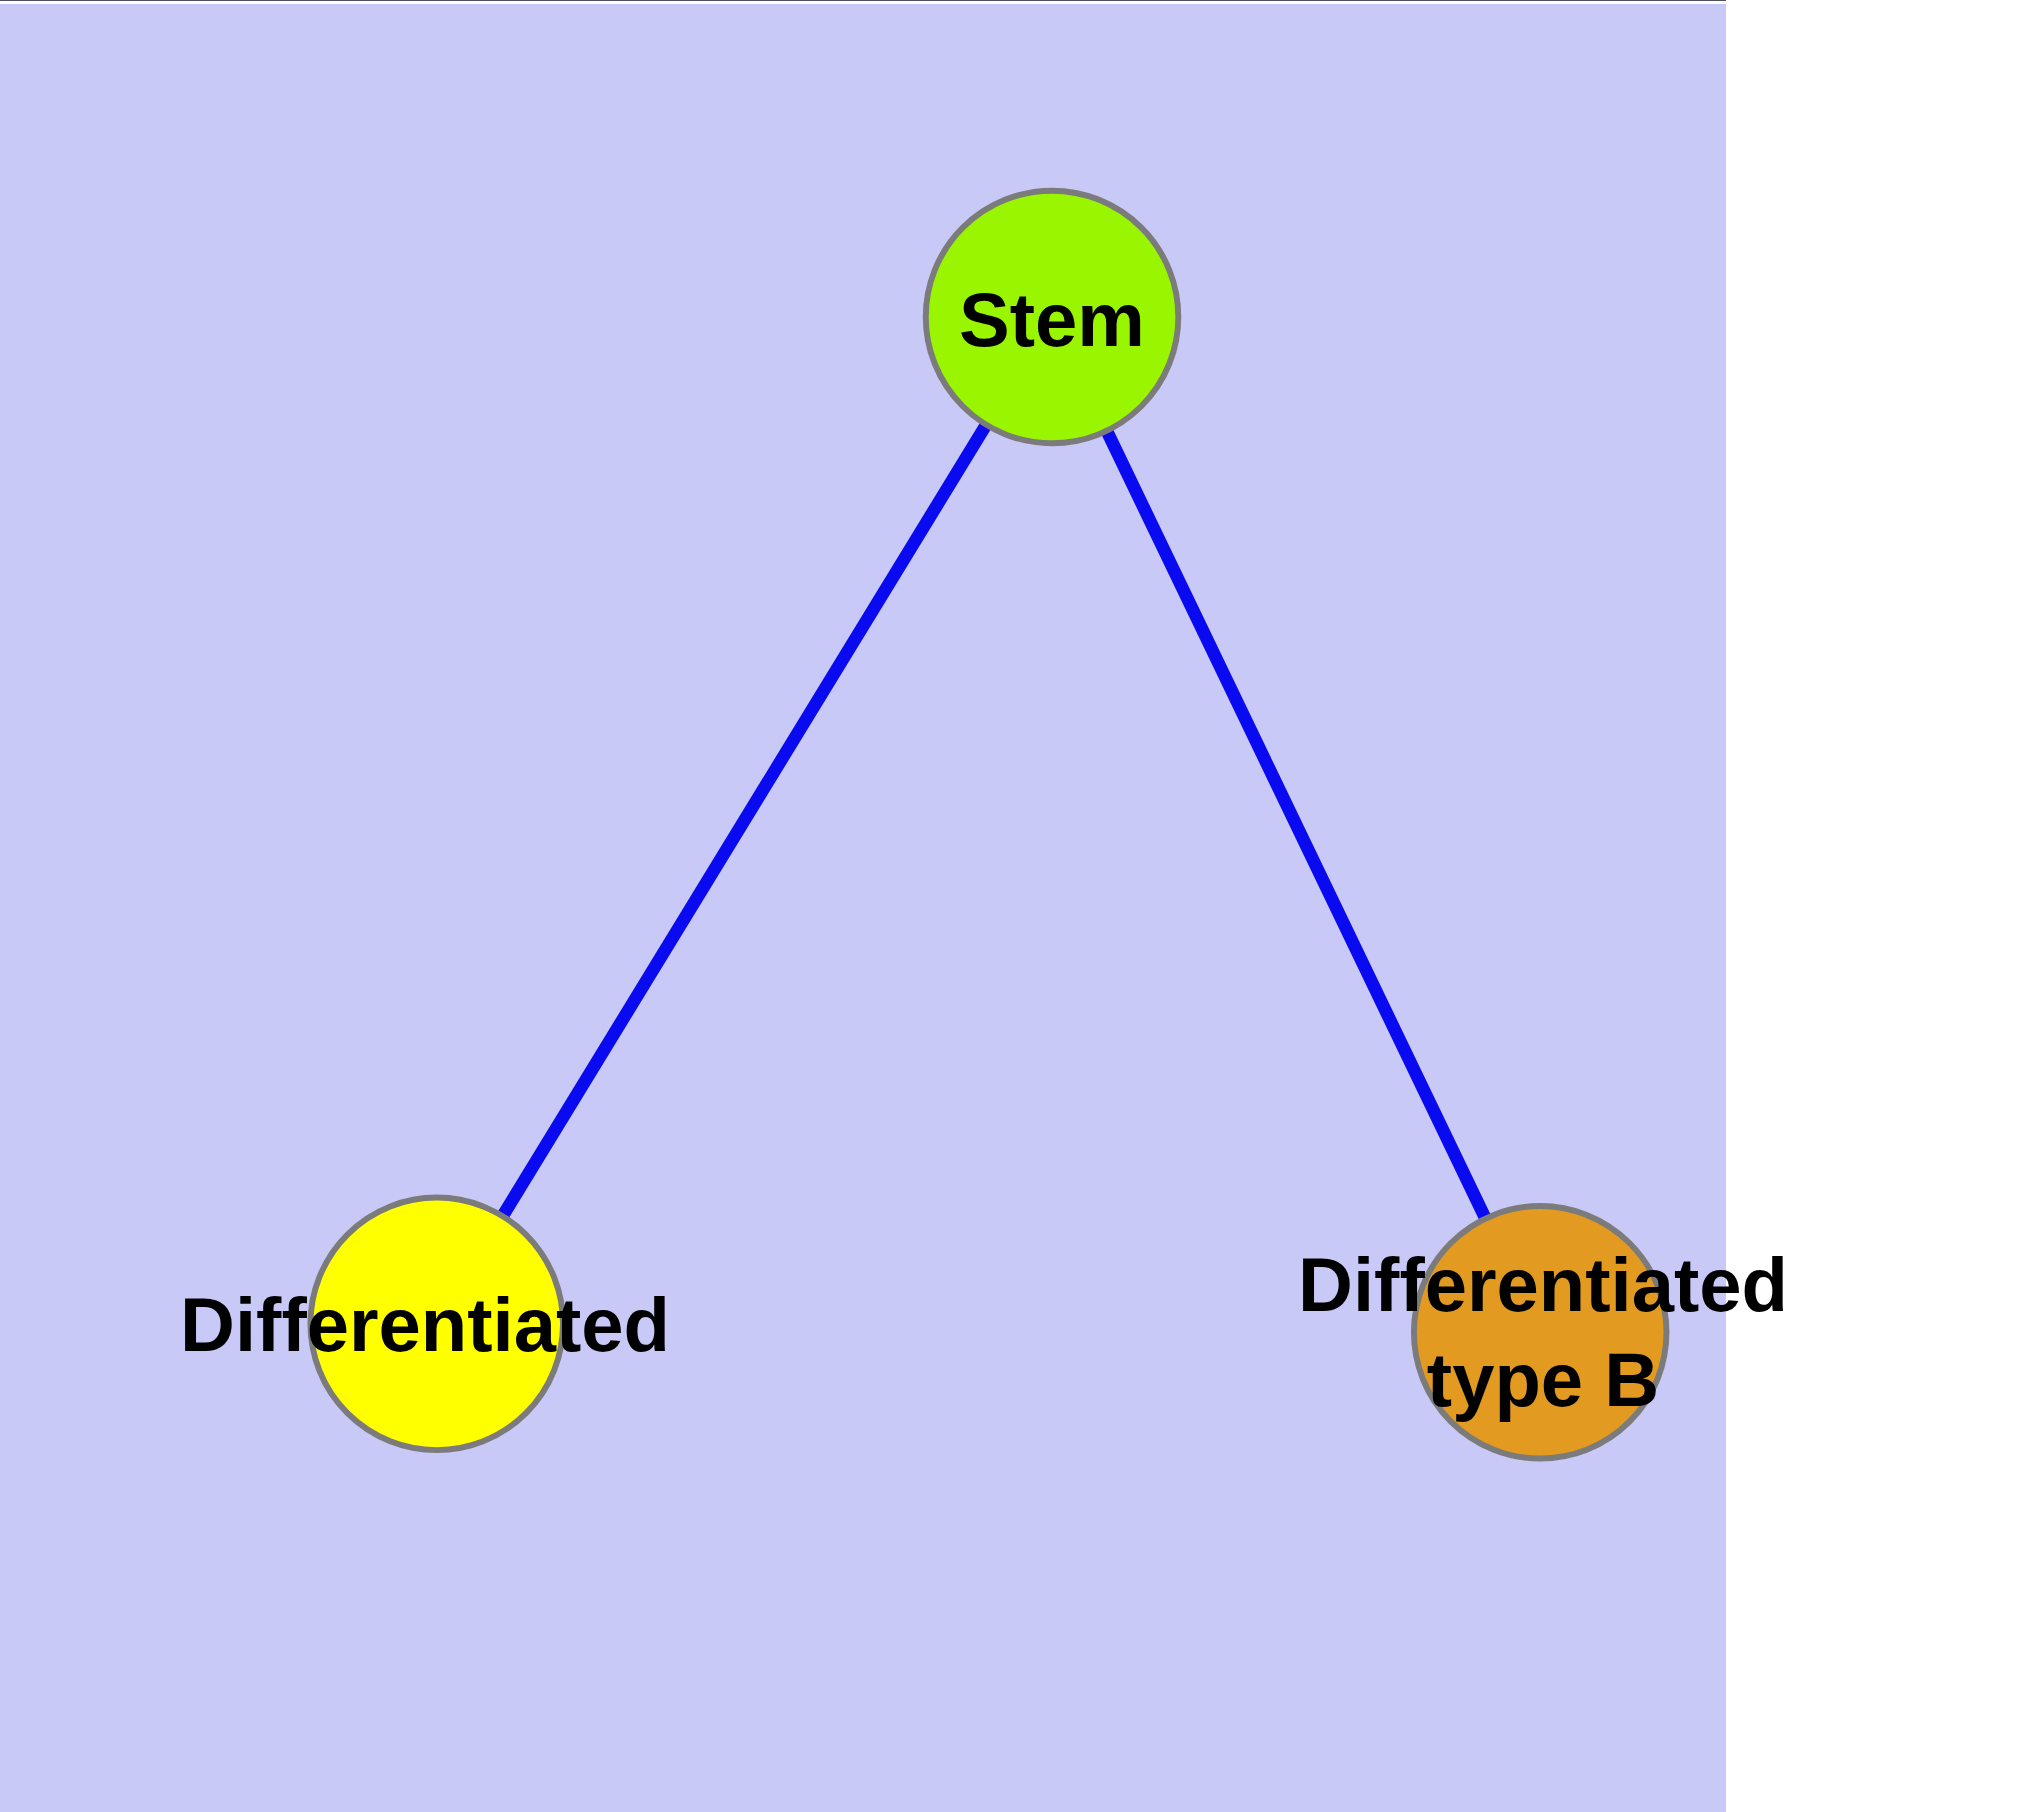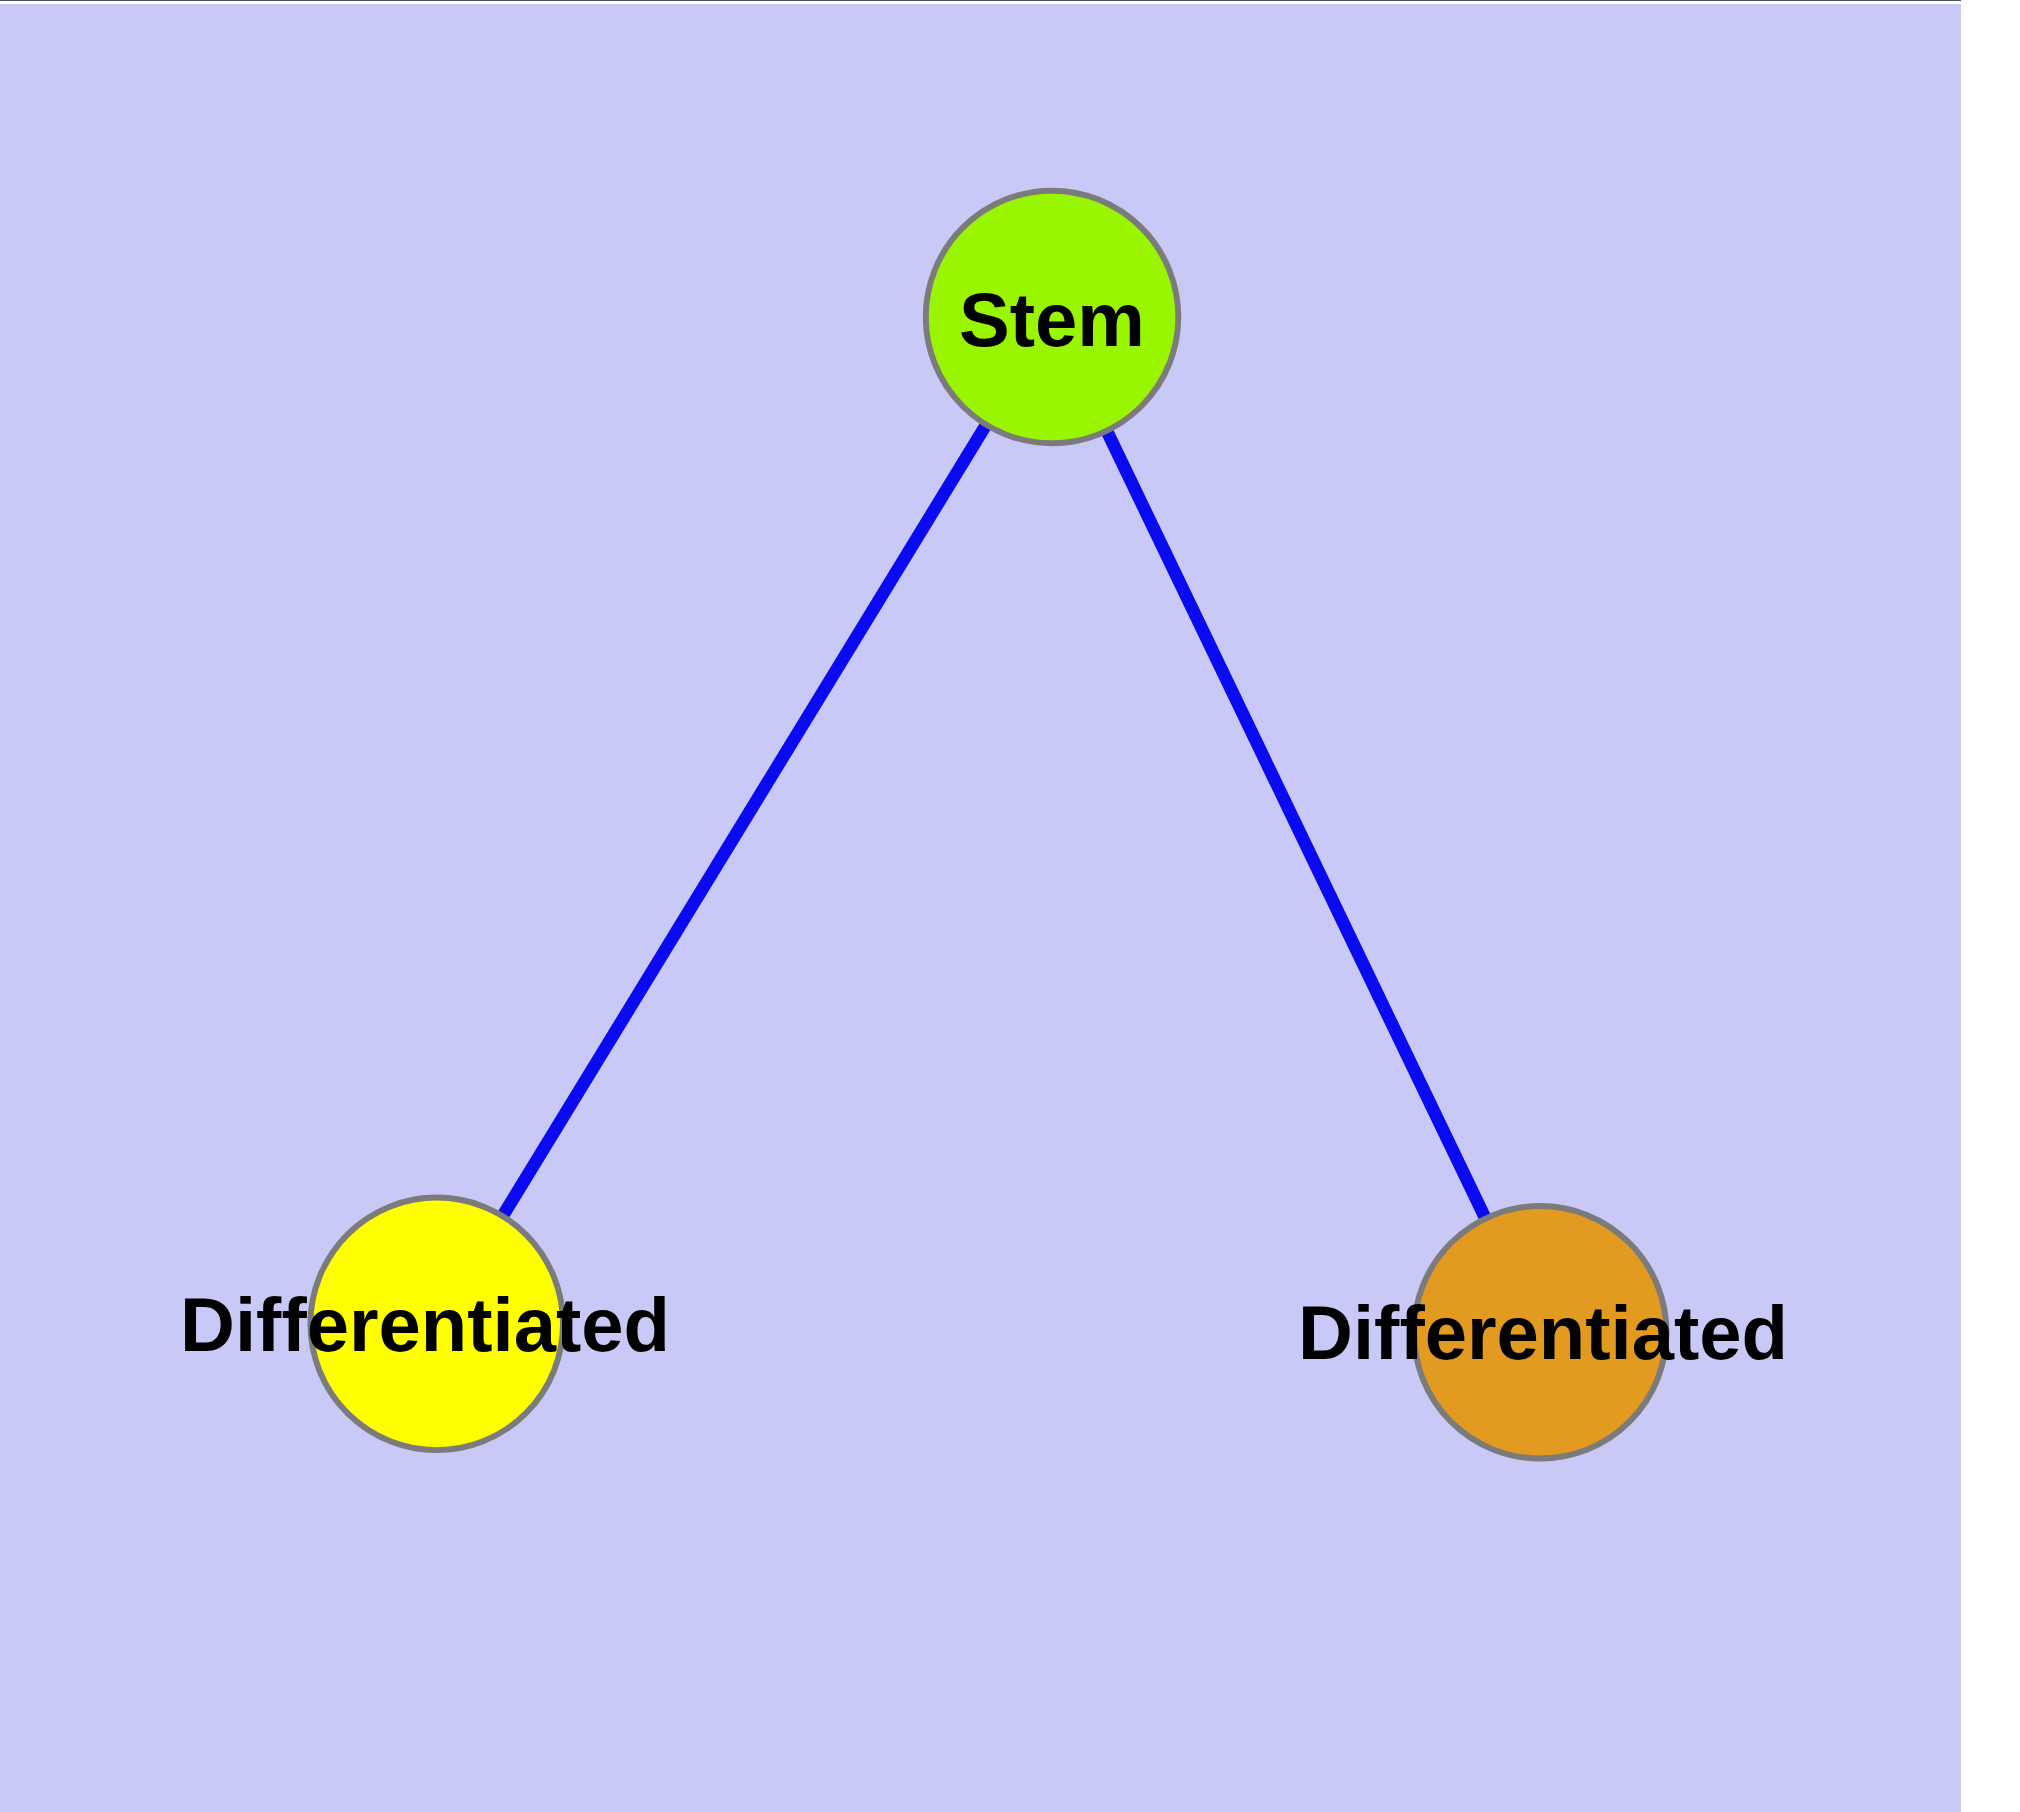--- a/index.html
+++ b/index.html
@@ -7,21 +7,21 @@
     padding: 0;
   }
   body {
     width: 2021px;
     height: 1812px;
     overflow: hidden;
     font-family: "Liberation Sans", sans-serif;
   }
   .canvas {
     position: relative;
-    width: 1961px;
+    width: 1726px;
     height: 1812px;
     background: #c9c9f8;
   }
   
   .top-strip {
     position: absolute;
     top: 0; left: 0;
     width: 100%;
     height: 2.5px;
     background: #ffffff;
@@ -68,16 +68,17 @@
   <div class="node-label" style="left:1052px; top:319px;">
     <span class="line">Stem</span>
   </div>
 
   <div class="node-label" style="left:425px; top:1324px;">
     <span class="line">Differentiated</span>
   </div>
 
   <div class="node-label" style="left:1543px; top:1332px;">
     <span class="line">Differentiated</span>
+    <span class="line">type B</span>
   </div>
 
 </div>
 
 
 </body></html>

